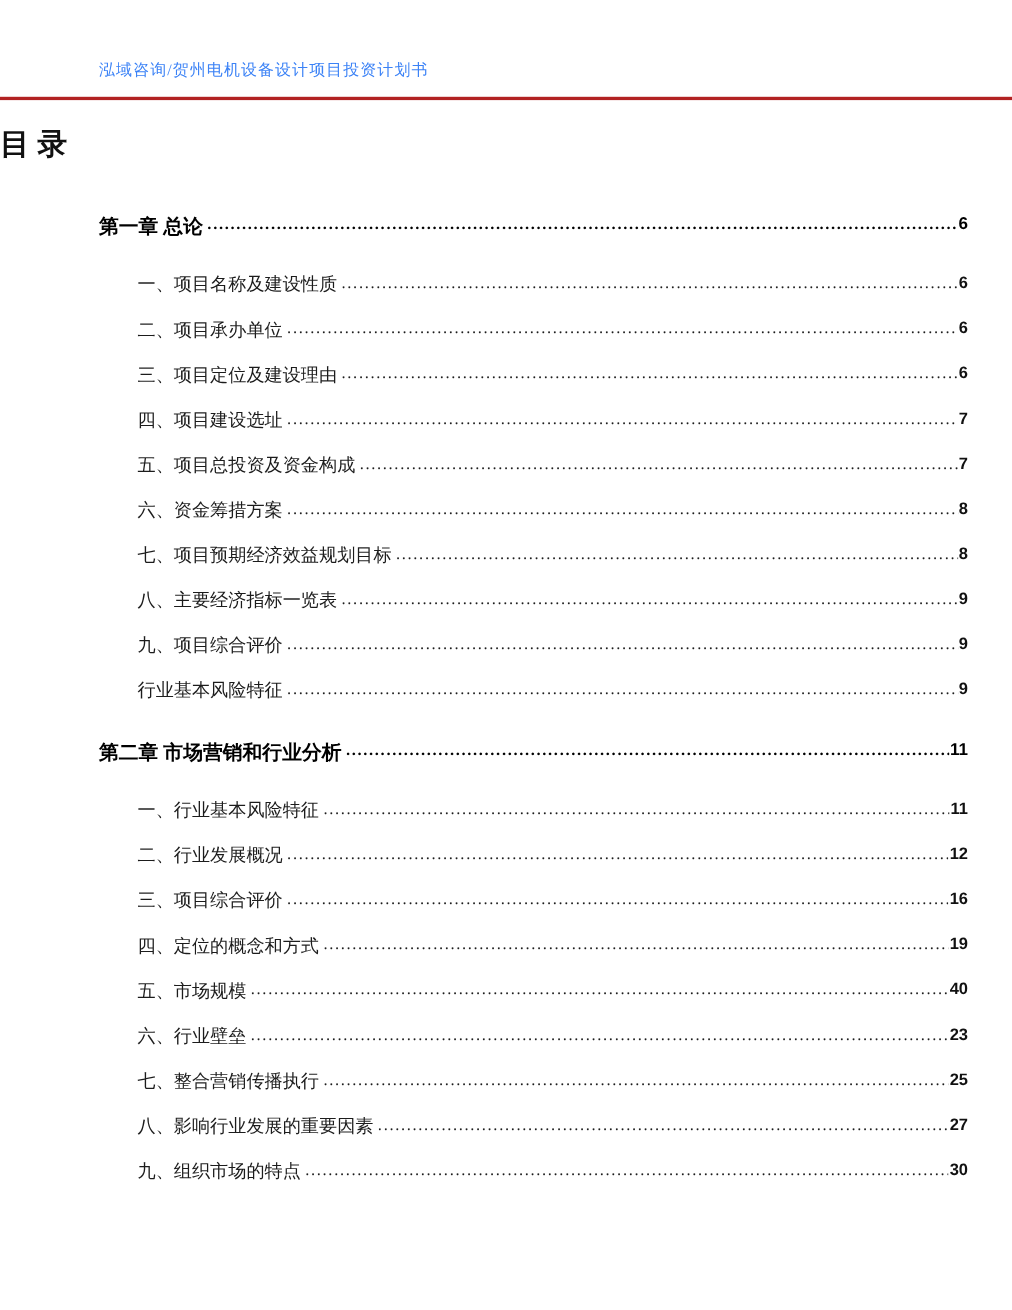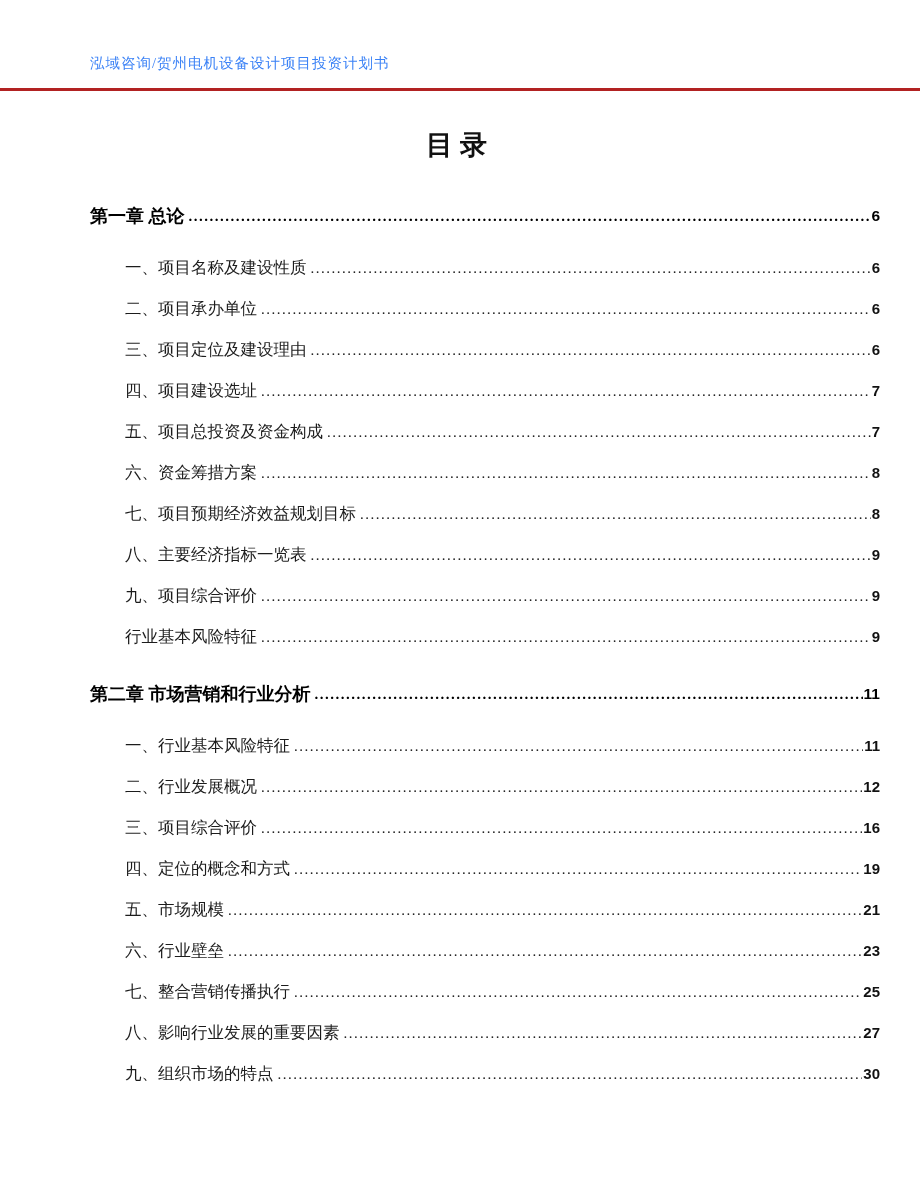--- a/index.html
+++ b/index.html
@@ -26,24 +26,24 @@
   }
   .header-rule {
     position: absolute;
     top: 88px;
     left: 0;
     width: 920px;
     height: 3px;
   }
   .doc-title {
     position: absolute;
-    top: 127px;
+    top: 113px;
     left: 0;
     width: 920px;
-    text-align: center;
+    text-align: left;
     font-size: 27px;
     font-weight: bold;
     letter-spacing: 7px;
     color: #111111;
   }
   .toc {
     position: absolute;
     top: 180px;
     left: 90px;
     width: 790px; 
@@ -81,21 +81,21 @@
   .pagenum {
     flex: 0 0 auto;
     font-family: "Liberation Sans", sans-serif;
     font-size: 15.5px;
     font-weight: bold;
     color: #000000;
     padding-left: 1px;
   }
   .item-row .pagenum { font-weight: 600; font-size: 15px; color: #111111; }
   
-  .item-row, .chapter-row { align-items: center; }
+  .item-row, .chapter-row { align-items: flex-start; }
   .item-row > span, .chapter-row > span { line-height: 1.35; }
 </style>
 </head>
 <body>
 
 <div class="page-header">泓域咨询/贺州电机设备设计项目投资计划书</div>
 
 <div class="header-rule" style="background: rgb(178, 34, 34);"></div>
 
 <div class="doc-title">目录</div>
@@ -197,21 +197,21 @@
 
   <div class="item-row">
     <span class="label">四、定位的概念和方式</span>
     <span class="leader"></span>
     <span class="pagenum">19</span>
   </div>
 
   <div class="item-row">
     <span class="label">五、市场规模</span>
     <span class="leader"></span>
-    <span class="pagenum">21</span>
+    <span class="pagenum">40</span>
   </div>
 
   <div class="item-row">
     <span class="label">六、行业壁垒</span>
     <span class="leader"></span>
     <span class="pagenum">23</span>
   </div>
 
   <div class="item-row">
     <span class="label">七、整合营销传播执行</span>

